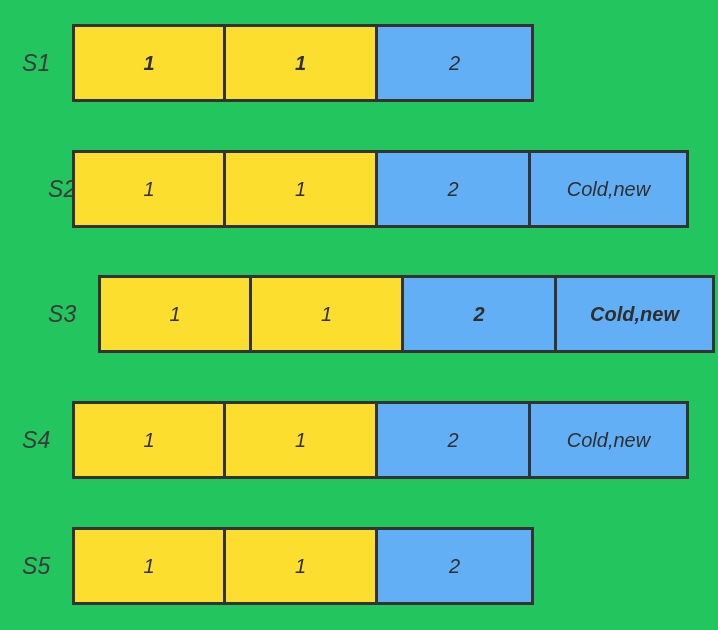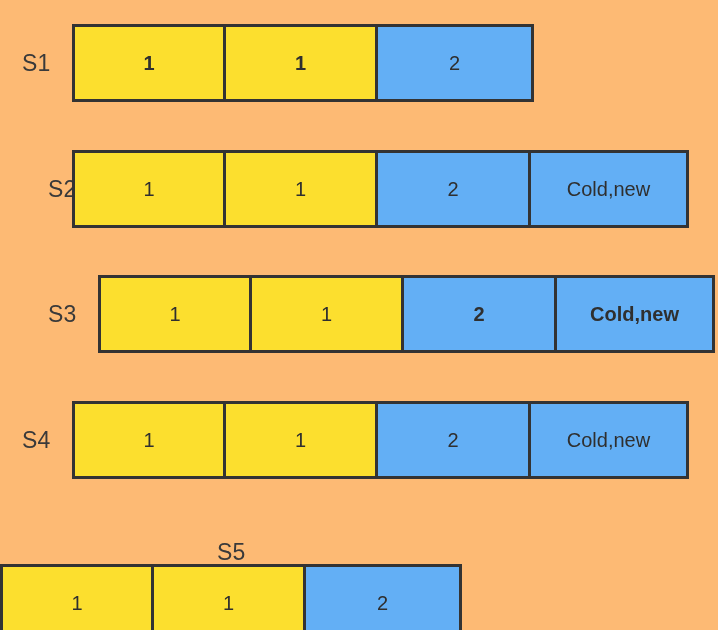--- a/index.html
+++ b/index.html
@@ -69,21 +69,21 @@
   .cell.yellow { background: #fcdf2e; }
   .cell.blue   { background: #63aff5; }
 
   .cell.bold {
     font-weight: bold;
   }
 </style>
 </head>
 <body>
 
-<div id="diagram" style="background: #fdba74;">
+<div id="diagram" style="background: #22c55e; font-style: italic;">
     <div class="row" style="top: 24px;">
       <div class="row-label" style="color: rgb(58, 58, 58);">S1</div>
       <div class="strip" style="border-color: rgb(51, 51, 51); background: rgb(51, 51, 51);">
         <div class="cell yellow bold" style="width: 151px; background: rgb(252, 223, 46); color: rgb(47, 47, 47); border-right-color: rgb(51, 51, 51);">1</div>
         <div class="cell yellow bold" style="width: 152px; background: rgb(252, 223, 46); color: rgb(47, 47, 47); border-right-color: rgb(51, 51, 51);">1</div>
         <div class="cell blue" style="width: 153px; background: rgb(99, 175, 245); color: rgb(47, 47, 47); border-right-color: rgb(51, 51, 51);">2</div>
       </div>
     </div>
     <div class="row" style="top: 150px;">
       <div class="row-label" style="color: rgb(58, 58, 58); padding-left: 48px;">S2</div>
@@ -105,21 +105,21 @@
     </div>
     <div class="row" style="top: 401px;">
       <div class="row-label" style="color: rgb(58, 58, 58);">S4</div>
       <div class="strip" style="border-color: rgb(51, 51, 51); background: rgb(51, 51, 51);">
         <div class="cell yellow" style="width: 151px; background: rgb(252, 223, 46); color: rgb(47, 47, 47); border-right-color: rgb(51, 51, 51);">1</div>
         <div class="cell yellow" style="width: 152px; background: rgb(252, 223, 46); color: rgb(47, 47, 47); border-right-color: rgb(51, 51, 51);">1</div>
         <div class="cell blue" style="width: 153px; background: rgb(99, 175, 245); color: rgb(47, 47, 47); border-right-color: rgb(51, 51, 51);">2</div>
         <div class="cell blue" style="width: 155px; background: rgb(99, 175, 245); color: rgb(47, 47, 47); border-right-color: rgb(51, 51, 51);">Cold,new</div>
       </div>
     </div>
-    <div class="row" style="top: 541px; flex-direction: column;">
+    <div class="row" style="top: 527px;">
       <div class="row-label" style="color: rgb(58, 58, 58);">S5</div>
       <div class="strip" style="border-color: rgb(51, 51, 51); background: rgb(51, 51, 51);">
         <div class="cell yellow" style="width: 151px; background: rgb(252, 223, 46); color: rgb(47, 47, 47); border-right-color: rgb(51, 51, 51);">1</div>
         <div class="cell yellow" style="width: 152px; background: rgb(252, 223, 46); color: rgb(47, 47, 47); border-right-color: rgb(51, 51, 51);">1</div>
         <div class="cell blue" style="width: 153px; background: rgb(99, 175, 245); color: rgb(47, 47, 47); border-right-color: rgb(51, 51, 51);">2</div>
       </div>
     </div>
   </div>
 
 </body></html>

